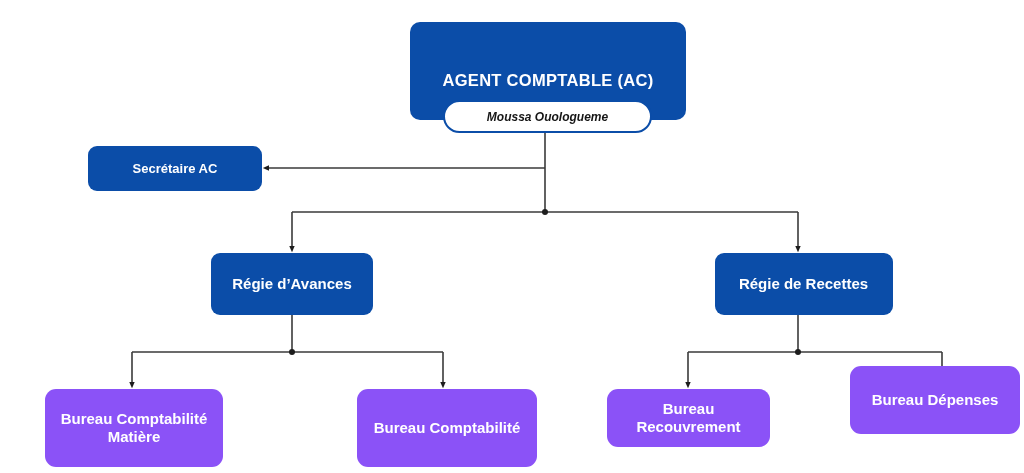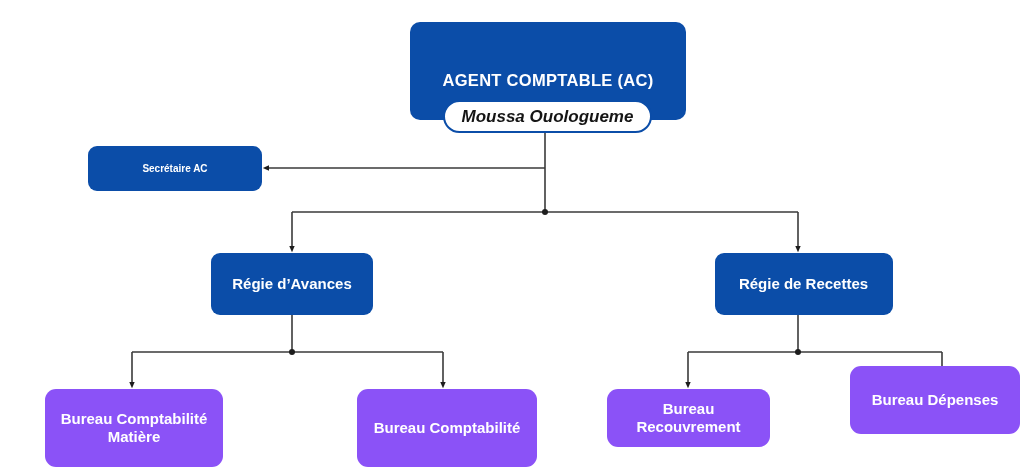--- a/index.html
+++ b/index.html
@@ -77,33 +77,33 @@
     background: #ffffff;
     border: 2px solid #0b4da8;
     border-radius: 17px;
     display: flex;
     align-items: center;
     justify-content: center;
     z-index: 4;
   }
   #holder-name-pill .node-label {
     color: #151515;
-    font-size: 17px;
+    font-size: 12px;
     font-weight: 700;
     font-style: italic;
   }
 
   
   #node-secretaire-ac {
     left: 88px;
     top: 146px;
     width: 174px;
     height: 45px;
   }
-  #node-secretaire-ac .node-label { font-size: 10px; }
+  #node-secretaire-ac .node-label { font-size: 13px; }
 
   
   #node-regie-avances {
     left: 211px;
     top: 253px;
     width: 162px;
     height: 62px;
     align-items: center;
   }
   #node-regie-recettes {

